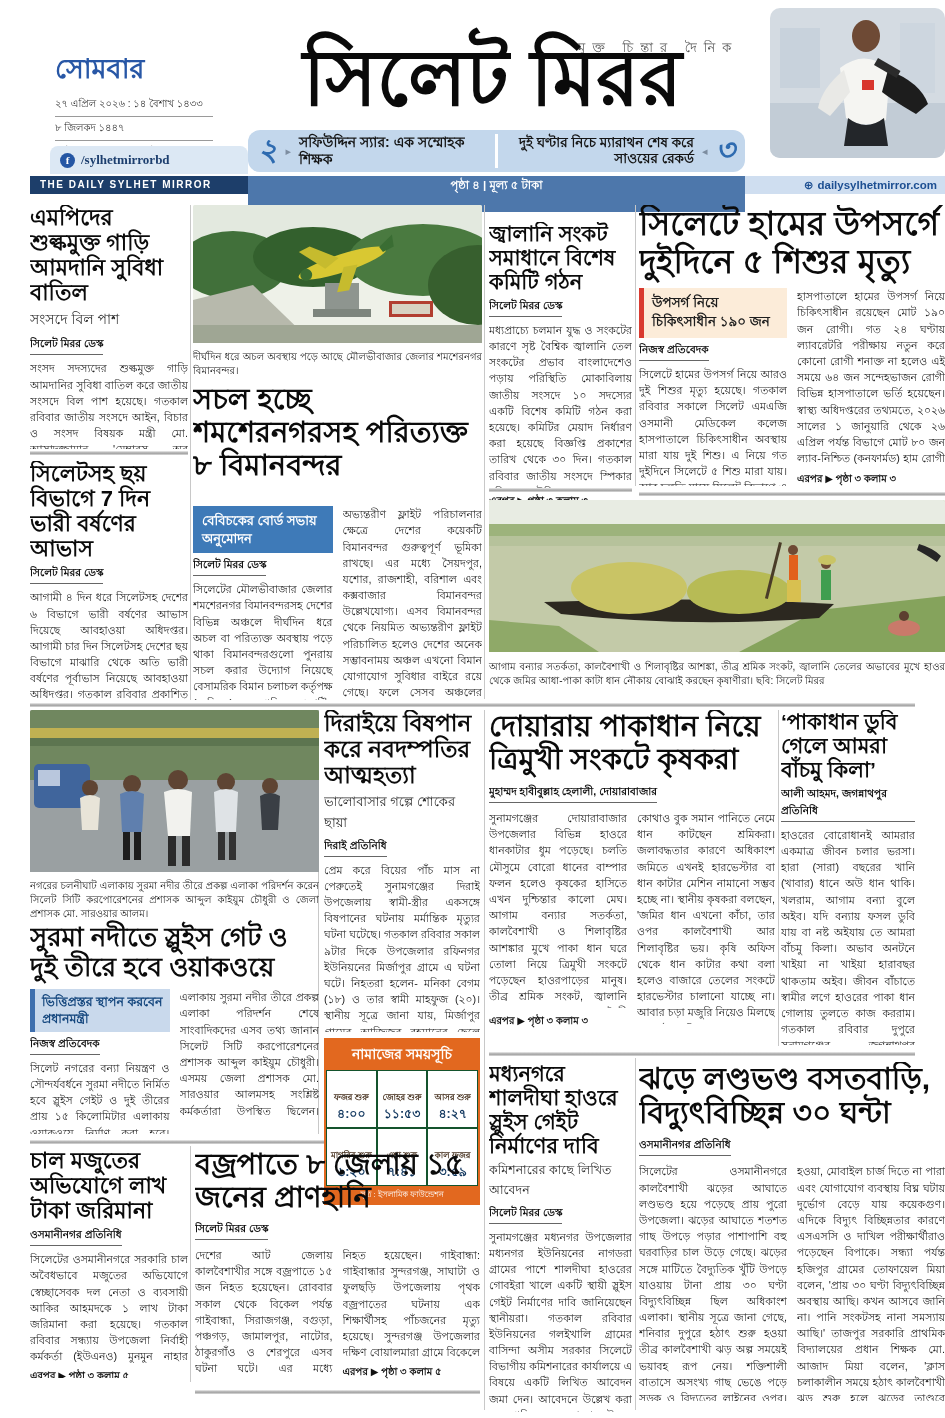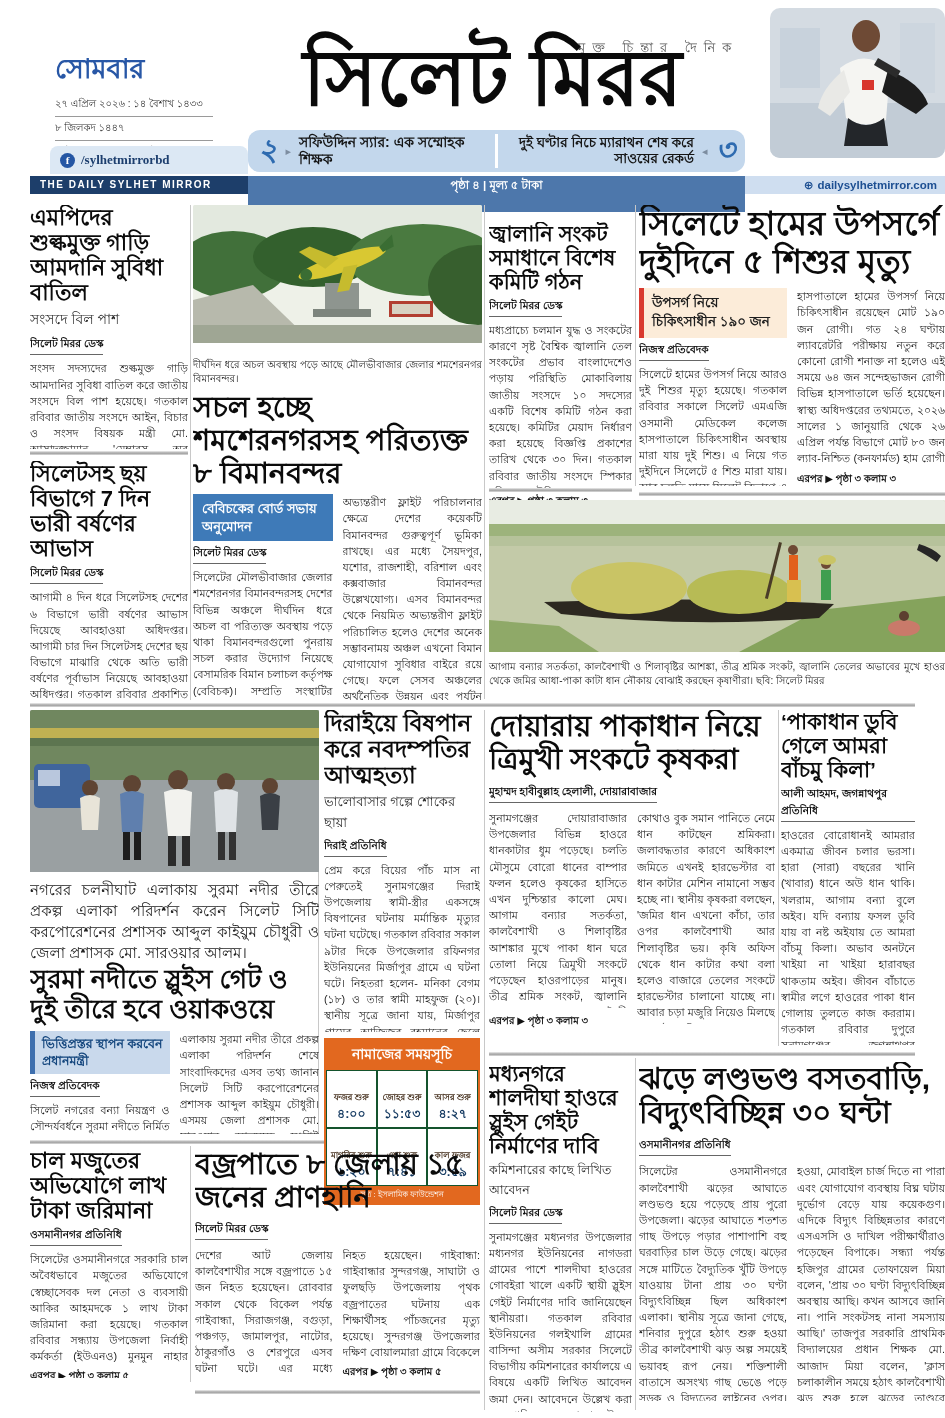--- a/index.html
+++ b/index.html
@@ -161,23 +161,23 @@
           <ellipse cx="150" cy="58" rx="46" ry="9" fill="#d9c832"></ellipse>
           <polygon points="132,58 112,34 124,32 148,52" fill="#c6bb2e"></polygon>
           <polygon points="150,62 136,84 148,86 164,64" fill="#c6bb2e"></polygon>
           <polygon points="190,54 206,46 204,58 192,60" fill="#3a6d33"></polygon>
           <circle cx="112" cy="58" r="6" fill="#3a6d33"></circle>
         </g>
         <rect x="196" y="96" width="44px" height="16" fill="#b23e30"></rect>
         <rect x="199" y="99" width="38" height="10" fill="#d8d2c2"></rect>
       </svg>
     </div>
-    <p class="caption" style="margin-top:11px;">দীর্ঘদিন ধরে অচল অবস্থায় পড়ে আছে মৌলভীবাজার জেলার শমশেরনগর বিমানবন্দর।</p>
+    <p class="caption" style="margin-top:3px;">দীর্ঘদিন ধরে অচল অবস্থায় পড়ে আছে মৌলভীবাজার জেলার শমশেরনগর বিমানবন্দর।</p>
     <h1 class="hl" style="font-size:29px; margin-top:5px;">সচল হচ্ছে শমশেরনগরসহ পরিত্যক্ত ৮ বিমানবন্দর</h1>
-    <div class="twocol" style="margin-top:4px;">
+    <div class="twocol" style="margin-top:24px;">
       <div class="col">
         <div class="box-solid">বেবিচকের বোর্ড সভায় অনুমোদন</div>
         <div><span class="byline">সিলেট মিরর ডেস্ক</span></div>
         <p class="body-txt" style="height:190px;">সিলেটের মৌলভীবাজার জেলার শমশেরনগর বিমানবন্দরসহ দেশের বিভিন্ন অঞ্চলে দীর্ঘদিন ধরে অচল বা পরিত্যক্ত অবস্থায় পড়ে থাকা বিমানবন্দরগুলো পুনরায় সচল করার উদ্যোগ নিয়েছে বেসামরিক বিমান চলাচল কর্তৃপক্ষ (বেবিচক)। সম্প্রতি সংস্থাটির বোর্ড সভায় পরিত্যক্ত ৮টি বিমানবন্দর সচল করার সিদ্ধান্ত অনুমোদন করা হয়। এর মধ্যে রয়েছে শমশেরনগর, ঈশ্বরদী, ঠাকুরগাঁও, লালমনিরহাট, বগুড়া, কুমিল্লা ও সন্দ্বীপ। প্রথম ধাপে শমশেরনগর বিমানবন্দরকে প্রশিক্ষণ ও অভ্যন্তরীণ ফ্লাইট পরিচালনার উপযোগী করে গড়ে তোলা হবে। বেবিচক সূত্রে জানা গেছে, বিমানবন্দরগুলো সচলে সমীক্ষা শেষে ধাপে ধাপে অবকাঠামো উন্নয়নের কাজ শুরু হবে।</p>
       </div>
       <div class="col">
         <p class="body-txt" style="height:242px;">অভ্যন্তরীণ ফ্লাইট পরিচালনার ক্ষেত্রে দেশের কয়েকটি বিমানবন্দর গুরুত্বপূর্ণ ভূমিকা রাখছে। এর মধ্যে সৈয়দপুর, যশোর, রাজশাহী, বরিশাল এবং কক্সবাজার বিমানবন্দর উল্লেখযোগ্য। এসব বিমানবন্দর থেকে নিয়মিত অভ্যন্তরীণ ফ্লাইট পরিচালিত হলেও দেশের অনেক সম্ভাবনাময় অঞ্চল এখনো বিমান যোগাযোগ সুবিধার বাইরে রয়ে গেছে। ফলে সেসব অঞ্চলের অর্থনৈতিক উন্নয়ন এবং পর্যটন সম্ভাবনা পুরোপুরি কাজে লাগানো যাচ্ছে না। এ অবস্থায় পরিত্যক্ত বিমানবন্দরগুলো সচল হলে অভ্যন্তরীণ যোগাযোগে নতুন দিগন্ত উন্মোচিত হবে বলে মনে করছেন সংশ্লিষ্টরা।</p>
 
       </div>
     </div>
@@ -253,21 +253,21 @@
         <circle cx="196" cy="72" r="9" fill="#5e4433"></circle>
         <path d="M184 82 Q196 76 208 82 L206 122 L186 122 Z" fill="#dfe3e6"></path>
         <rect x="188" y="122" width="7" height="28" fill="#333"></rect>
         <rect x="199" y="122" width="7" height="28" fill="#333"></rect>
         <circle cx="240" cy="76" r="8" fill="#5e4433"></circle>
         <path d="M230 86 Q240 80 250 86 L248 120 L232 120 Z" fill="#3a3f45"></path>
         <circle cx="60" cy="78" r="8" fill="#5e4433"></circle>
         <path d="M50 88 Q60 82 70 88 L68 120 L52 120 Z" fill="#e8e4d8"></path>
       </svg>
     </div>
-    <p class="caption" style="margin-top:3px; font-size:15px;">নগরের চলনীঘাট এলাকায় সুরমা নদীর তীরে প্রকল্প এলাকা পরিদর্শন করেন সিলেট সিটি করপোরেশনের প্রশাসক আব্দুল কাইয়ুম চৌধুরী ও জেলা প্রশাসক মো. সারওয়ার আলম।</p>
+    <p class="caption" style="margin-top:3px; font-size:10px;">নগরের চলনীঘাট এলাকায় সুরমা নদীর তীরে প্রকল্প এলাকা পরিদর্শন করেন সিলেট সিটি করপোরেশনের প্রশাসক আব্দুল কাইয়ুম চৌধুরী ও জেলা প্রশাসক মো. সারওয়ার আলম।</p>
     <h1 class="hl" style="font-size:26px; margin-top:2px;">সুরমা নদীতে স্লুইস গেট ও দুই তীরে হবে ওয়াকওয়ে</h1>
     <div class="twocol" style="margin-top:7px;">
       <div class="col">
         <div class="box-light">ভিত্তিপ্রস্তর স্থাপন করবেন প্রধানমন্ত্রী</div>
         <div><span class="byline">নিজস্ব প্রতিবেদক</span></div>
         <p class="body-txt" style="height:82px;">সিলেট নগরের বন্যা নিয়ন্ত্রণ ও সৌন্দর্যবর্ধনে সুরমা নদীতে নির্মিত হবে স্লুইস গেইট ও দুই তীরের প্রায় ১৫ কিলোমিটার এলাকায় ওয়াকওয়ে নির্মাণ করা হবে। আগামী ২ মে সিলেট সফরে এসে এই প্রকল্পের ভিত্তিপ্রস্তর করবেন প্রধানমন্ত্রী তারেক রহমান। গতকাল রবিবার বিকেলে নগরের চলনীঘাট</p>
       </div>
       <div class="col">
         <p class="body-txt" style="height:126px;">এলাকায় সুরমা নদীর তীরে প্রকল্প এলাকা পরিদর্শন শেষে সাংবাদিকদের এসব তথ্য জানান সিলেট সিটি করপোরেশনের প্রশাসক আব্দুল কাইয়ুম চৌধুরী। এসময় জেলা প্রশাসক মো. সারওয়ার আলমসহ সংশ্লিষ্ট কর্মকর্তারা উপস্থিত ছিলেন। প্রশাসক জানান, প্রকল্পের আওতায় নদীর দুই তীরে প্রায় ১৫ কিলোমিটার ওয়াকওয়ে ও</p>
 

